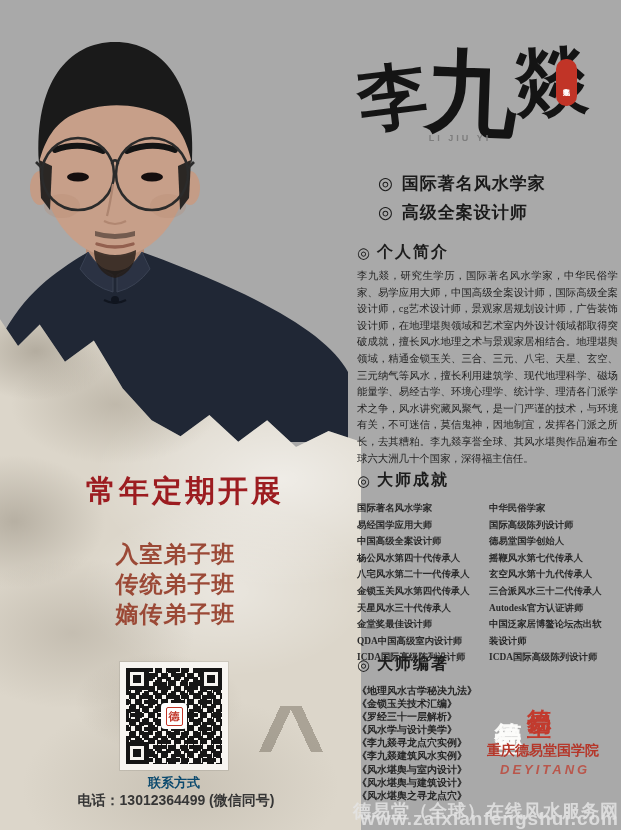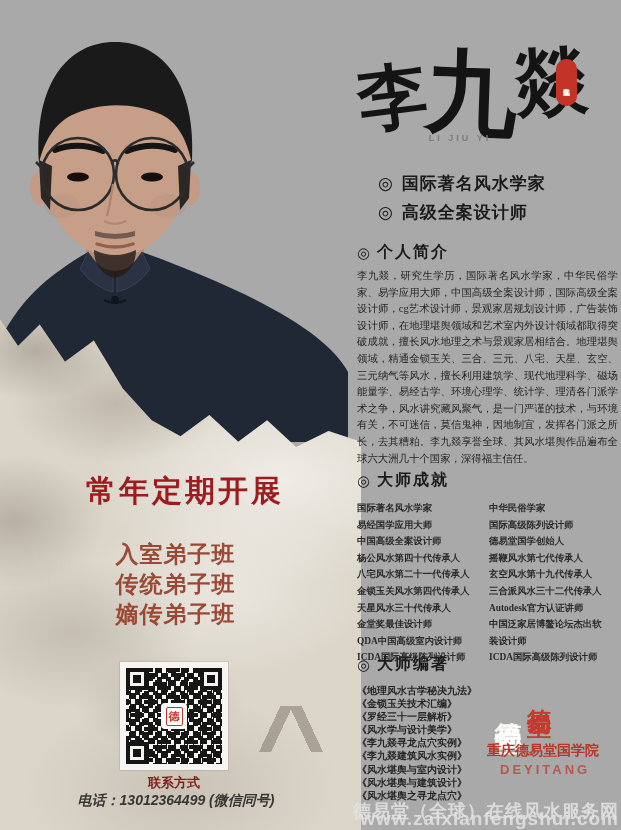--- a/index.html
+++ b/index.html
@@ -73,28 +73,28 @@
   .qr-pattern{position:absolute;inset:6px;
     background:
       repeating-conic-gradient(#161616 0% 25%, transparent 25% 50%) 0 0/9px 9px,
       repeating-conic-gradient(#161616 0% 25%, transparent 25% 50%) 3px 5px/13px 13px;}
   .finder{position:absolute;width:14px;height:14px;border:4px solid #151515;background:#f7f5f1;}
   .finder .dot{position:absolute;inset:3px;background:#151515;}
   .f-tl{left:6px;top:6px;} .f-tr{right:6px;top:6px;} .f-bl{left:6px;bottom:6px;}
   .qr-center{position:absolute;left:41px;top:41px;width:26px;height:26px;background:#fff;border-radius:4px;
     display:flex;align-items:center;justify-content:center;}
   .qr-center span{color:#c13427;font-size:11px;font-weight:700;border:1px solid #c13427;padding:1px 2px;border-radius:2px;font-family:"Liberation Serif",serif;}
-  .contact-label{left:120px;top:774px;width:108px;z-index:3;text-align:center;font-size:13px;font-weight:700;color:#7f1d1d;}
-  .phone{left:58px;top:792px;width:236px;z-index:3;text-align:center;font-size:14px;font-weight:700;color:#363636;font-style:italic;}
+  .contact-label{left:120px;top:774px;width:108px;z-index:3;text-align:center;font-size:13px;font-weight:700;color:#0c4a6e;}
+  .phone{left:58px;top:792px;width:236px;z-index:3;text-align:center;font-size:14px;font-weight:700;color:#363636;}
 
   
   .seal-vert{writing-mode:vertical-rl;text-orientation:upright;font-family:"Liberation Serif",serif;font-weight:900;line-height:1;z-index:4;}
   .seal-white{left:494px;top:700px;font-size:27px;letter-spacing:3px;color:rgba(252,252,250,.95);}
   .seal-red{left:527px;top:690px;font-size:24px;letter-spacing:2px;color:#c23b2e;}
-  .brand-rom{left:500px;top:762px;z-index:3;font-size:13px;font-weight:700;letter-spacing:3px;color:#b9574c;}
+  .brand-rom{left:500px;top:762px;z-index:3;font-size:13px;font-weight:700;letter-spacing:3px;color:#b9574c;font-style:italic;}
   .brand-org{left:487px;top:742px;z-index:5;font-size:14px;font-weight:700;color:#b5372a;white-space:nowrap;
     font-family:"Liberation Serif",serif;}
 
   
   .wm{right:2px;z-index:3;text-align:right;font-weight:700;color:rgba(228,228,228,.85);white-space:nowrap;}
   .wm1{top:791px;font-size:18px;letter-spacing:1px;margin-top:8px;}
   .wm2{top:808px;font-size:19px;letter-spacing:1px;}
 </style>
 </head>
 <body>

